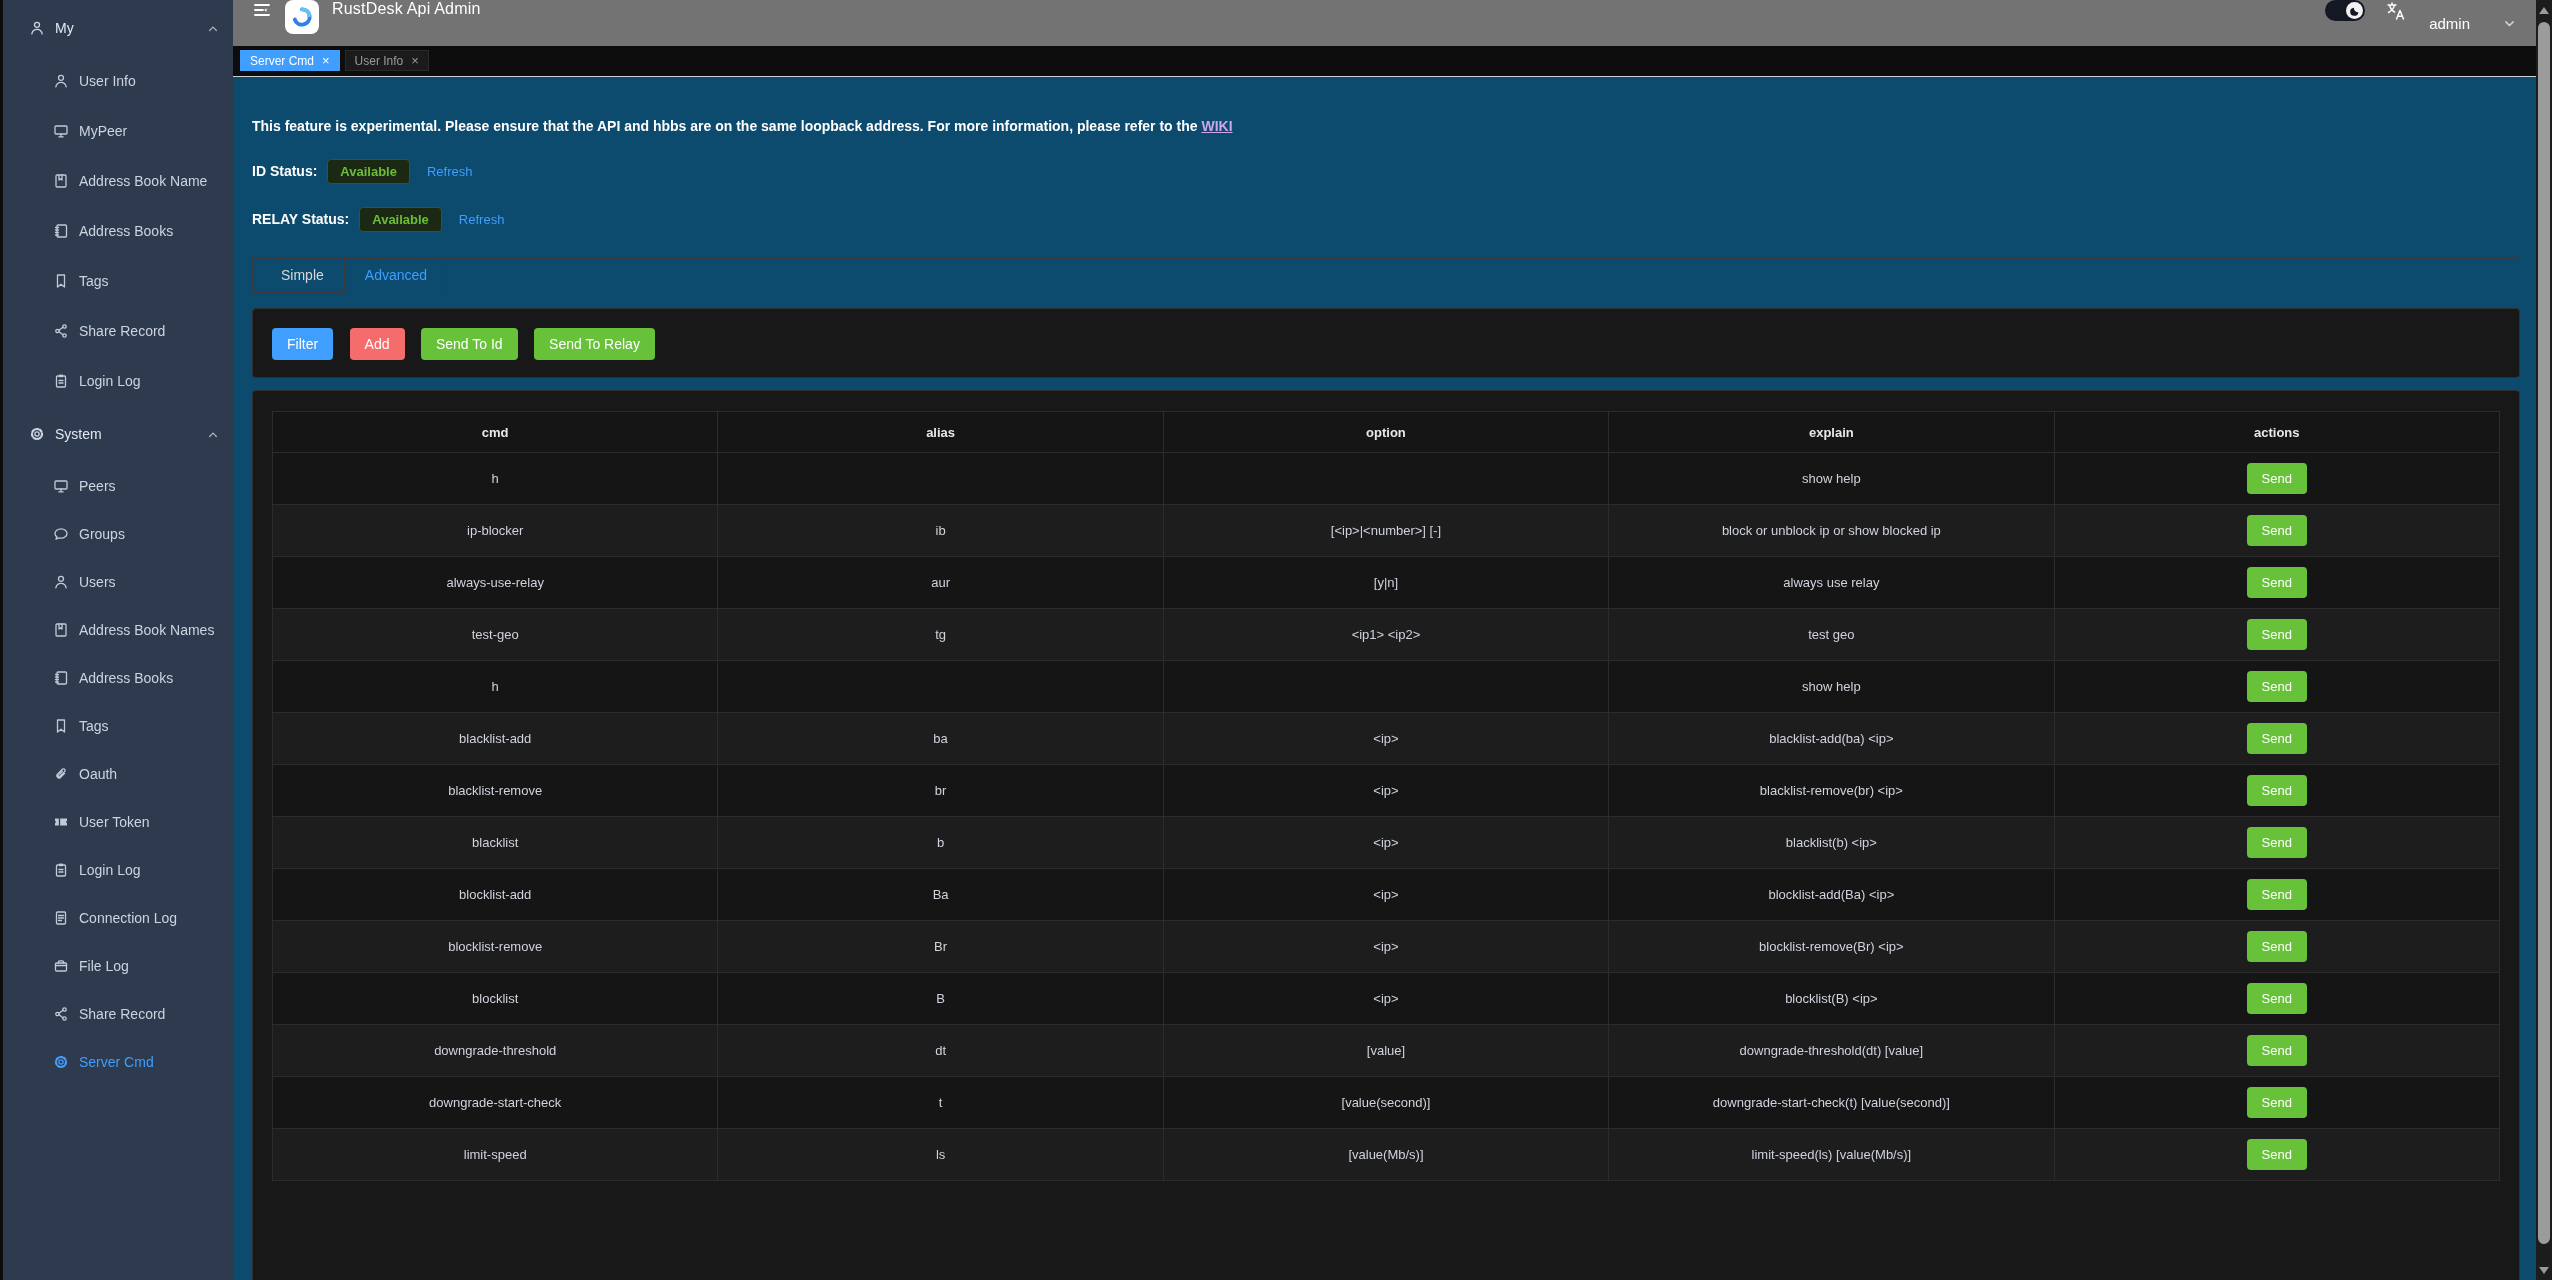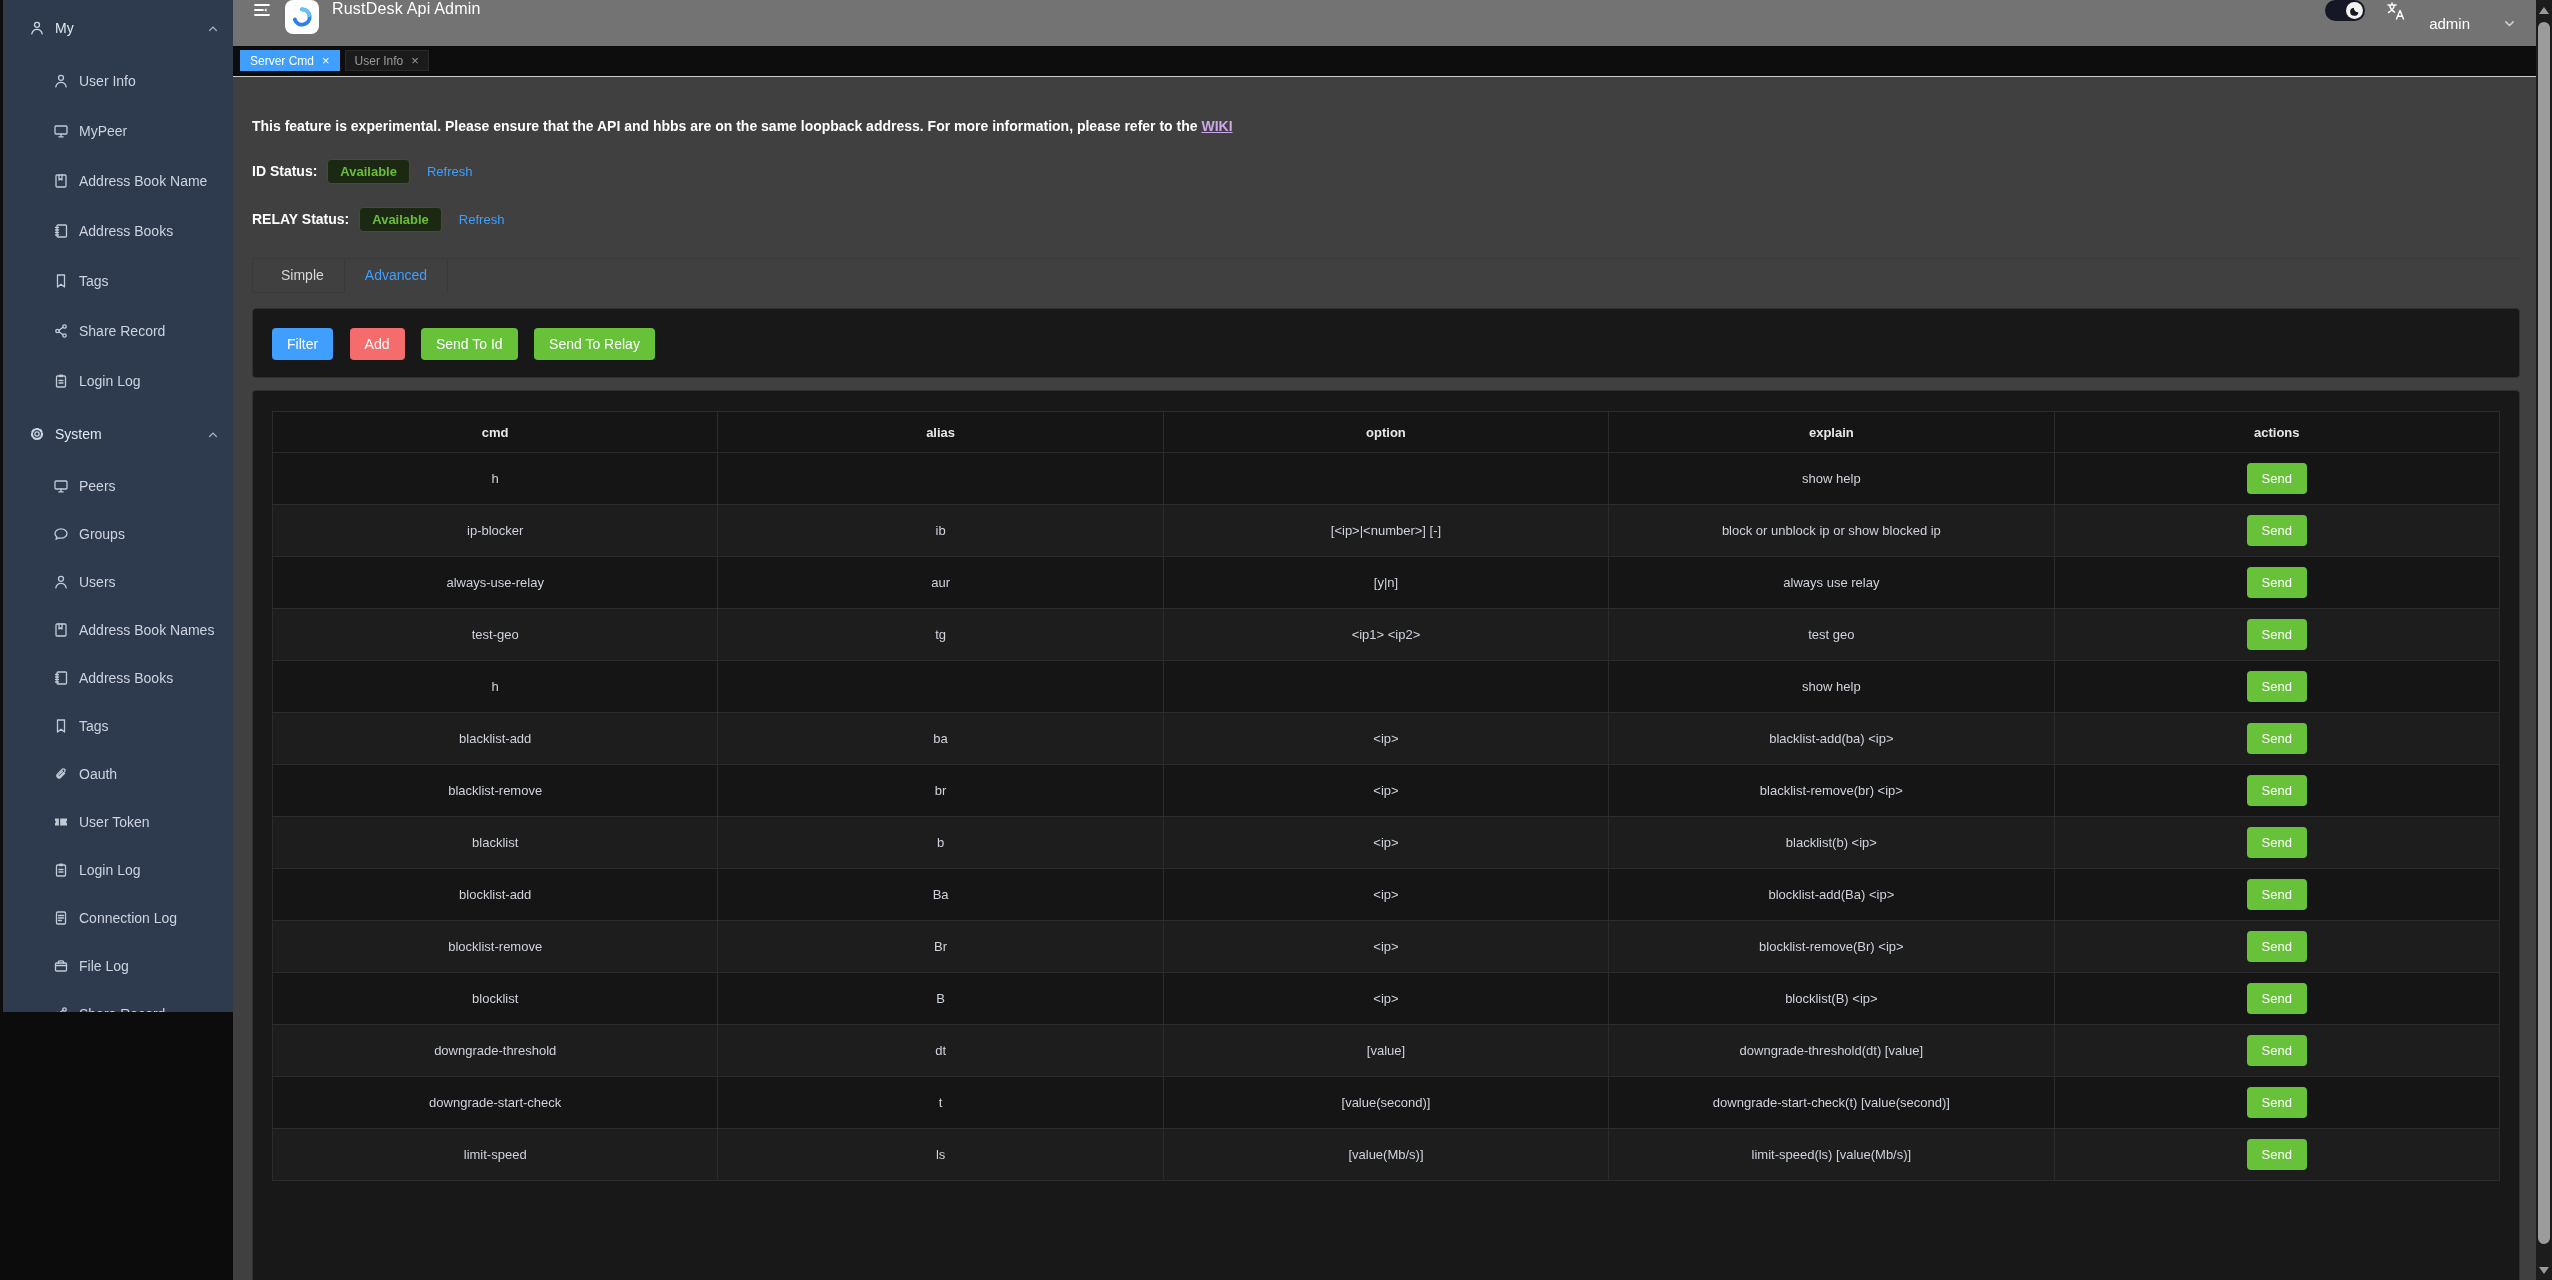--- a/index.html
+++ b/index.html
@@ -1,19 +1,19 @@
 <!DOCTYPE html>
 <html style="--accent: #409eff; --danger: #f56c6c; --success: #67c23a; --badgegreen: #6abe39; --linkpurple: #c9a7e8;"><head>
 <meta charset="utf-8">
 <style>
   html,body{margin:0;padding:0;background:#0c0c0c;}
   body{width:2552px;height:1280px;position:relative;overflow:hidden;
        font-family:"Liberation Sans", sans-serif;color:#d0d4dc;}
   
-  .sidebar{position:absolute;left:0;top:0;width:233px;height:1012px;background:#2e3a4e;
+  .sidebar{position:absolute;left:0;top:0;width:233px;height:1280px;background:#2e3a4e;
            border-left:3px solid #0c0c0c;box-sizing:border-box;overflow:hidden;}
   .sec-header{height:56px;display:flex;align-items:center;padding:0 14px 0 26px;cursor:pointer;color:#e3e8f0;font-size:14px;}
   .sec-header .icon{width:16px;height:16px;margin-right:10px;color:#cdd4e0;flex:none;}
   .sec-header .lbl{flex:1;}
   .sec-header .chev{width:12px;height:12px;color:#aab3c2;flex:none;}
   .side-item{height:50px;display:flex;align-items:center;padding-left:50px;cursor:pointer;color:#cdd4e0;font-size:14px;}
   .side-item.sys{height:48px;}
   .side-item .icon{width:16px;height:16px;margin-right:10px;color:#c2cad8;flex:none;}
   .side-item.active, .side-item.active .icon{color:var(--accent);}
   .icon svg{width:100%;height:100%;display:block;}
@@ -34,21 +34,21 @@
   .userbox .uname{font-size:15px;}
   .userbox .chev{width:13px;height:13px;color:#cfd4db;margin-left:9px;}
   
   .tabbar{position:absolute;left:233px;top:50px;right:16px;height:27px;background:#0d0d0d;
           border-bottom:1px solid #cfcfcf;box-sizing:border-box;display:flex;align-items:flex-start;padding-left:7px;}
   .vtab{height:21px;display:flex;align-items:center;padding:0 9px;margin-right:5px;font-size:12px;
         background:#1b1b1b;color:#9b9b9b;border:1px solid #2a2a2a;box-sizing:border-box;cursor:pointer;}
   .vtab .x{margin-left:8px;font-size:13px;line-height:1;}
   .vtab.active{background:var(--accent);color:#fff;border-color:var(--accent);}
   
-  .content{position:absolute;left:233px;top:77px;right:16px;bottom:0;background:#404040;
+  .content{position:absolute;left:233px;top:77px;right:16px;bottom:0;background:#0c4a6e;
            padding:0 16px 0 19px;overflow:hidden;}
   .notice{margin-top:39px;font-size:14px;font-weight:bold;color:#fff;line-height:20px;}
   .notice a{color:var(--linkpurple);text-decoration:underline;cursor:pointer;}
   .status-row{display:flex;align-items:center;margin-top:22px;height:26px;}
   .status-row .slabel{font-size:14px;font-weight:bold;color:#fff;margin-right:10px;}
   .badge{font-size:13px;font-weight:bold;color:var(--badgegreen);background:#1b2913;border:1px solid #3a5427;
          border-radius:4px;padding:4px 12px;}
   .refresh{font-size:13px;color:var(--accent);margin-left:17px;cursor:pointer;}
   .mode-tabs{margin-top:26px;border-top:1px solid #3a3a3a;display:flex;}
   .mode-tab{height:33px;line-height:33px;padding:0 20px;font-size:14px;color:#d8d8d8;

